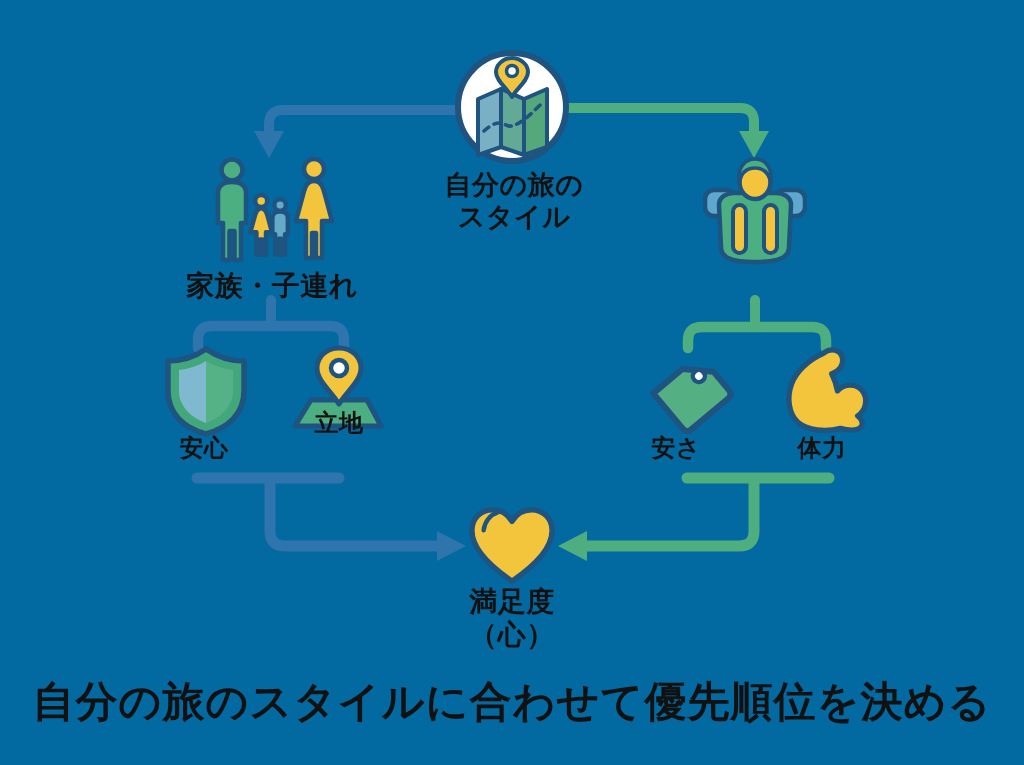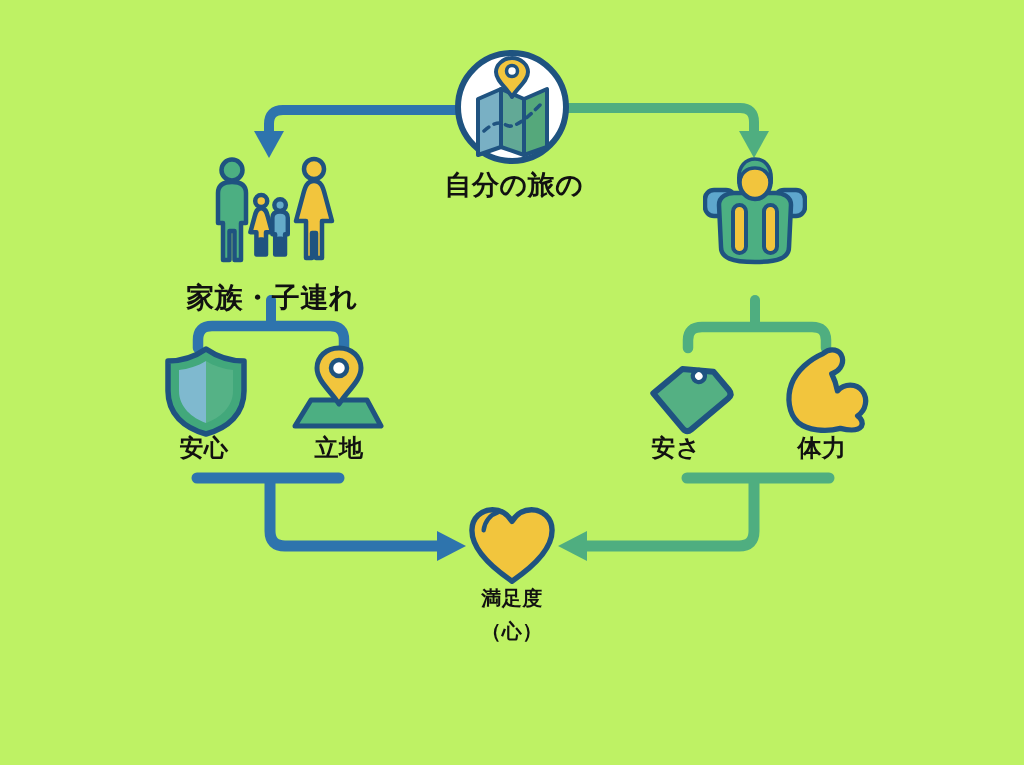--- a/index.html
+++ b/index.html
@@ -1,32 +1,32 @@
 <!DOCTYPE html>
 <html><head>
 <meta charset="utf-8">
 <style>
   html,body{margin:0;padding:0;background:#fffffe;}
   .canvas{
     position:relative;width:1024px;height:765px;overflow:hidden;
-    background:#bef264;
+    background:#0369a1;
     font-family:"Liberation Sans","DejaVu Sans",sans-serif;
     color:#111;
   }
   .abs{position:absolute;}
   svg{display:block;}
   .lbl{
     position:absolute;transform:translateX(-50%);
     white-space:nowrap;font-weight:800;color:#111;
     letter-spacing:.5px;line-height:1.1;
   }
   .lbl-node{font-size:28px;}
   .lbl-root{font-size:27px;}
   .lbl-priority{font-size:24px;}
-  .lbl-outcome{font-size:20px;}
+  .lbl-outcome{font-size:28px;}
   .caption{
     position:absolute;left:512px;top:674px;transform:translateX(-50%);
     white-space:nowrap;font-size:42px;font-weight:800;color:#111;
     letter-spacing:1px;
   }
   .connectors{position:absolute;left:0;top:0;}
 </style>
 </head>
 <body>
 
@@ -76,20 +76,21 @@
         <path d="M72,52 L95,42 L95,100 L72,108 Z" fill="#55a87b"></path>
       </g>
       <path d="M32,84 Q45,72 54,78 T88,58" fill="none" stroke="#1f5380" stroke-width="3.5" stroke-dasharray="6 6" stroke-linecap="round"></path>
       <g transform="translate(60,26)">
         <path d="M0,-15 C9,-15 16,-8 16,-1 C16,8 5,15 0,24 C-5,15 -16,8 -16,-1 C-16,-8 -9,-15 0,-15 Z" fill="#f2c53d" stroke="#1f5380" stroke-width="4" stroke-linejoin="round"></path>
         <circle cx="0" cy="-2" r="5.5" fill="#ffffff" stroke="#1f5380" stroke-width="3.5"></circle>
       </g>
     </svg>
   </div>
   <div class="lbl lbl-root" style="left:514px;top:171px;">自分の旅の</div>
+  <div class="lbl lbl-root" style="left:514px;top:203px;">スタイル</div>
 
   <div class="abs" style="left:206px;top:153px;">
     <svg width="132" height="118" viewBox="0 0 132 118">
 
       <g transform="translate(4,6)" fill="#4caf82" stroke="#1f5380" stroke-width="4.5" stroke-linejoin="round">
         <circle cx="22" cy="11" r="10.5"></circle>
         <path d="M8,64 V34 Q8,23 22,23 Q36,23 36,34 V64 H31 V101 H24.5 V72 H19.5 V101 H13 V64 Z"></path>
       </g>
 
       <g transform="translate(42,42) scale(0.6)" fill="#f2c53d" stroke="#1f5380" stroke-width="7.5" stroke-linejoin="round">
@@ -101,21 +102,21 @@
         <circle cx="22" cy="11" r="10.5"></circle>
         <path d="M8,64 V34 Q8,23 22,23 Q36,23 36,34 V64 H31 V101 H24.5 V72 H19.5 V101 H13 V64 Z"></path>
       </g>
 
       <g transform="translate(86,6)" fill="#f2c53d" stroke="#1f5380" stroke-width="4.5" stroke-linejoin="round">
         <circle cx="22" cy="10" r="10"></circle>
         <path d="M22,22 C15,22 13,28 11,36 L4,62 H14 V99 H20 V74 H24 V99 H30 V62 H40 L33,36 C31,28 29,22 22,22 Z"></path>
       </g>
     </svg>
   </div>
-  <div class="lbl lbl-node" style="left:272px;top:271px;margin-top:12px;">家族・子連れ</div>
+  <div class="lbl lbl-node" style="left:272px;top:271px;">家族・子連れ</div>
 
   <div class="abs" style="left:703px;top:153px;">
     <svg width="104" height="116" viewBox="0 0 104 116">
       <g stroke="#1f5380" stroke-linejoin="round">
         <rect x="2" y="37" width="30" height="26" rx="9" fill="#5ea7cd" stroke-width="4.5"></rect>
         <rect x="72" y="37" width="30" height="26" rx="9" fill="#5ea7cd" stroke-width="4.5"></rect>
         <path d="M16,52 C16,43 25,40 31,40 H73 C79,40 88,43 88,52 L86,94 C86,105 75,109 52,109 C29,109 18,105 18,94 Z" fill="#4caf82" stroke-width="4.5"></path>
         <ellipse cx="52" cy="29" rx="15.5" ry="17" fill="#f2c53d" stroke-width="4.5"></ellipse>
         <path d="M36,30 C34,12 44,6 52,6 C60,6 70,12 68,30 C66,20 60,15 52,15 C44,15 38,20 36,30 Z" fill="#4caf82" stroke-width="3.5"></path>
         <rect x="30" y="52" width="13" height="48" rx="6.5" fill="#f2c53d" stroke-width="4"></rect>
@@ -135,21 +136,21 @@
 
   <div class="abs" style="left:290px;top:342px;">
     <svg width="100" height="94" viewBox="0 0 100 94">
       <polygon points="21,58 77,58 91,84 5,84" fill="#4caf82" stroke="#1f5380" stroke-width="5" stroke-linejoin="round"></polygon>
       <g transform="translate(49,30)">
         <path d="M0,-24 C13,-24 22,-15 22,-4 C22,9 8,19 0,32 C-8,19 -22,9 -22,-4 C-22,-15 -13,-24 0,-24 Z" fill="#f2c53d" stroke="#1f5380" stroke-width="5" stroke-linejoin="round"></path>
         <circle cx="0" cy="-4" r="8" fill="#ffffff" stroke="#1f5380" stroke-width="4.5"></circle>
       </g>
     </svg>
   </div>
-  <div class="lbl lbl-priority" style="left:339px;top:435px;">立地</div>
+  <div class="lbl lbl-priority" style="left:339px;top:412px;font-family:Liberation Mono, monospace;">立地</div>
 
   <div class="abs" style="left:645px;top:344px;">
     <svg width="96" height="96" viewBox="0 0 96 96">
       <g transform="translate(48,50) rotate(-40)">
         <path d="M-30,-26 H8 L30,-4 V20 Q30,26 24,26 H-24 Q-30,26 -30,20 Z" fill="#54b083" stroke="#1f5380" stroke-width="6" stroke-linejoin="round"></path>
         <circle cx="16" cy="-10" r="6" fill="#ffffff" stroke="#1f5380" stroke-width="4.5"></circle>
       </g>
     </svg>
   </div>
   <div class="lbl lbl-priority" style="left:676px;top:435px;">安さ</div>
@@ -166,14 +167,15 @@
 
   <div class="abs" style="left:462px;top:501px;">
     <svg width="100" height="88" viewBox="0 0 100 90">
       <path d="M50,82 C22,63 9,46 9,30 C9,17 19,9 30,9 C39,9 46,14 50,21 C54,14 61,9 70,9 C81,9 91,17 91,30 C91,46 78,63 50,82 Z" fill="#f2c53d" stroke="#1f5380" stroke-width="5.5" stroke-linejoin="round"></path>
       <path d="M21,30 C22,21 28,14 35,12" fill="none" stroke="#1f5380" stroke-width="4.5" stroke-linecap="round"></path>
     </svg>
   </div>
   <div class="lbl lbl-outcome" style="left:512px;top:587px;">満足度</div>
   <div class="lbl lbl-outcome" style="left:512px;top:620px;">（心）</div>
 
+  <div class="caption">自分の旅のスタイルに合わせて優先順位を決める</div>
 
 </div>
 
 </body></html>

